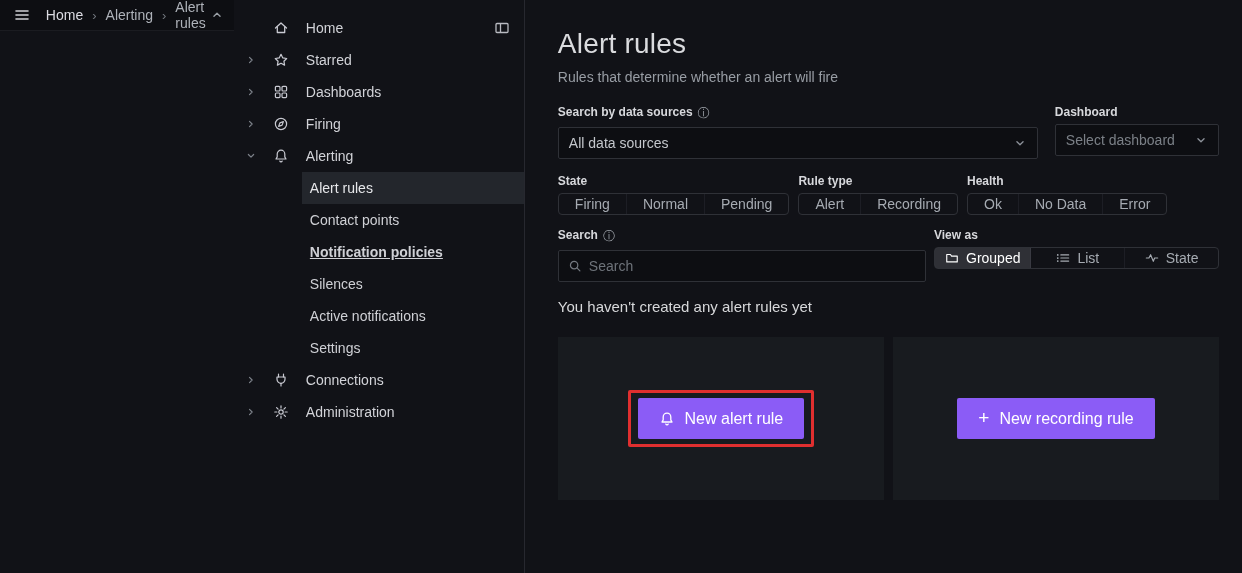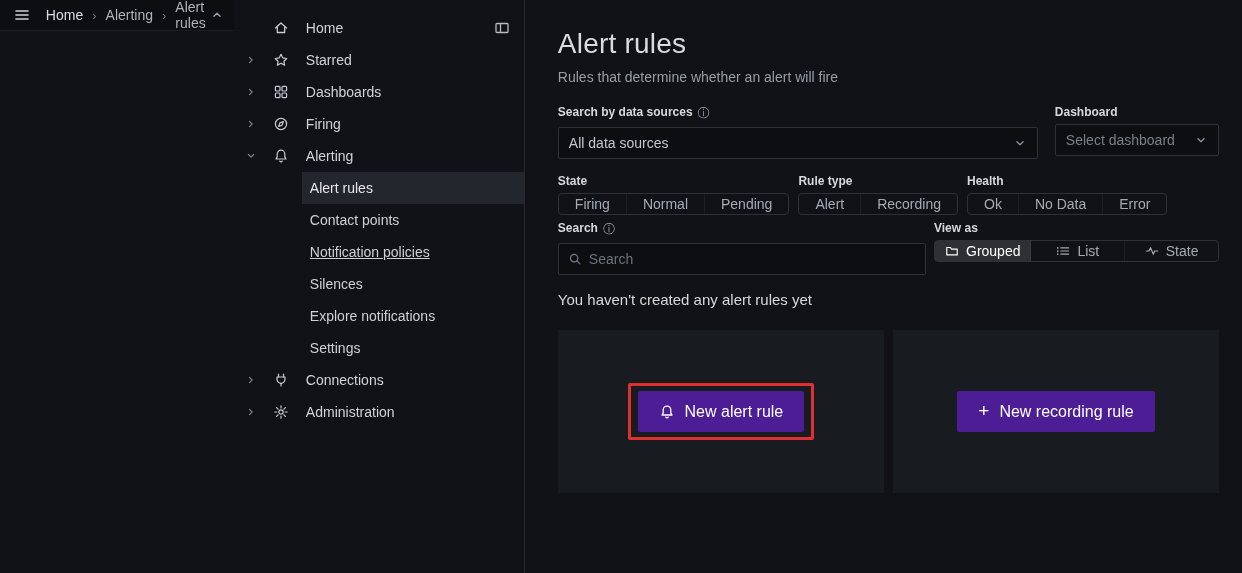--- a/index.html
+++ b/index.html
@@ -19,21 +19,21 @@
 
   
   .sidebar { width:291px; flex:0 0 291px; border-right:1px solid rgba(204,204,220,.12); padding-top:12px; }
   .nav-row { height:32px; display:flex; align-items:center; cursor:pointer; }
   .chev-slot { width:34px; display:flex; align-items:center; justify-content:center; color:#7d828a; }
   .nav-icon { width:26px; display:flex; align-items:center; justify-content:center; color:#c9cad2; }
   .nav-label { margin-left:12px; font-size:14px; color:#d2d3d8; }
   .nav-right { margin-left:auto; margin-right:14px; color:#b9bac1; display:flex; }
   .sub-row { height:32px; margin-left:68px; display:flex; align-items:center; padding-left:8px; font-size:14px; color:#cfd0d5; cursor:pointer; }
   .sub-row.active { background:#23262c; color:#e6e7ea; }
-  .sub-row.underlined span { text-decoration:underline; }
+  .sub-row.underlined span { text-decoration:underline;font-weight:bold; }
   svg { display:block; }
 
   
   .main { flex:1; padding:28px 23px 0 33px; min-width:0; }
   .page-title { font-size:28px; font-weight:500; color:#dadbde; letter-spacing:.2px; }
   .page-sub { margin-top:9px; font-size:14px; color:#989da4; }
 
   .f-label { display:flex; align-items:flex-start; gap:5px; font-size:12px; font-weight:700; color:#d7d8dc; margin-bottom:5px; }
   .info-glyph { font-size:12px; color:#9da2a9; font-weight:400; }
 
@@ -44,34 +44,34 @@
   .sel-value { flex:1; font-size:14px; color:#c4c7cc; }
   .sel-value.placeholder { color:#7b8087; }
   .sel-caret { color:#8d929a; }
 
   .filter-row2 { display:flex; gap:9px; margin-top:15px; }
   .seg { display:inline-flex; height:22px; border:1px solid #2f3137; border-radius:4px; overflow:hidden; }
   .seg-opt { display:flex; align-items:center; gap:7px; padding:0 16px; font-size:14px; color:#a6abb2; background:transparent; border:none; border-right:1px solid rgba(204,204,220,.07); cursor:pointer; font-family:inherit; }
   .seg-opt:last-child { border-right:none; }
   .seg-opt.sel { background:rgba(204,204,220,.16); color:#ffffff; }
 
-  .filter-row3 { display:flex; gap:8px; margin-top:6px; }
+  .filter-row3 { display:flex; gap:8px; margin-top:13px; }
   .search-col { flex:1; }
   .viewas-col { width:285px; flex:0 0 285px; }
   .search-box { height:32px; background:#0d0e12; border:1px solid #2f3137; border-radius:2px; display:flex; align-items:center; padding:0 9px; gap:7px; color:#747980; }
   .search-box input { flex:1; background:transparent; border:none; outline:none; color:#ccccdc; font-size:14px; font-family:inherit; }
   .search-box input::placeholder { color:#6e737a; }
   .viewas-col .seg { width:100%; }
   .viewas-col .seg-opt { flex:1; justify-content:center; padding:0 10px; }
 
   .empty-msg { margin-top:16px; font-size:15px; font-weight:500; color:#d7d8da; }
 
   .panels { display:flex; gap:9px; margin-top:22px; }
   .panel { flex:1; height:163px; background:#181b1f; display:flex; flex-direction:column; align-items:center; justify-content:center; }
-  .btn-primary { display:flex; align-items:center; gap:10px; height:41px; padding:0 21px; background:#4c1d95; border:none; border-radius:2px; color:#ffffff; font-size:16px; font-weight:500; font-family:inherit; cursor:pointer; }
+  .btn-primary { display:flex; align-items:center; gap:10px; height:41px; padding:0 21px; background:#8b5cf6; border:none; border-radius:2px; color:#ffffff; font-size:16px; font-weight:500; font-family:inherit; cursor:pointer; }
   .annotation-box { border:3px solid #e02f2f; padding:5px 7px; border-radius:2px; }
   .protip { margin-top:15px; max-width:432px; text-align:center; font-size:14px; font-weight:500; color:#d2d3d6; line-height:1.55; }
   .protip .tag-ic { display:inline-block; vertical-align:-3px; margin-right:5px; color:#c9cad0; }
   .learn-more { color:#e3e4e7; text-decoration:underline; cursor:pointer; }
   .plus-glyph { font-size:19px; font-weight:400; line-height:1; margin-top:-2px; }
 </style>
 </head>
 <body>
 
 <div class="app">
@@ -184,21 +184,21 @@
       <div class="sub-row">
         <span>Contact points</span>
       </div>
       <div class="sub-row underlined">
         <span>Notification policies</span>
       </div>
       <div class="sub-row">
         <span>Silences</span>
       </div>
       <div class="sub-row">
-        <span>Explore notifications</span>
+        <span>Active notifications</span>
       </div>
       <div class="sub-row">
         <span>Settings</span>
       </div>
 
       <div class="nav-row">
         <span class="chev-slot">
           <svg width="12" height="12" viewBox="0 0 16 16" fill="none" stroke="currentColor" stroke-width="1.6" stroke-linecap="round" stroke-linejoin="round">
               <path d="M6 4.5L9.5 8 6 11.5"></path>
             </svg>

